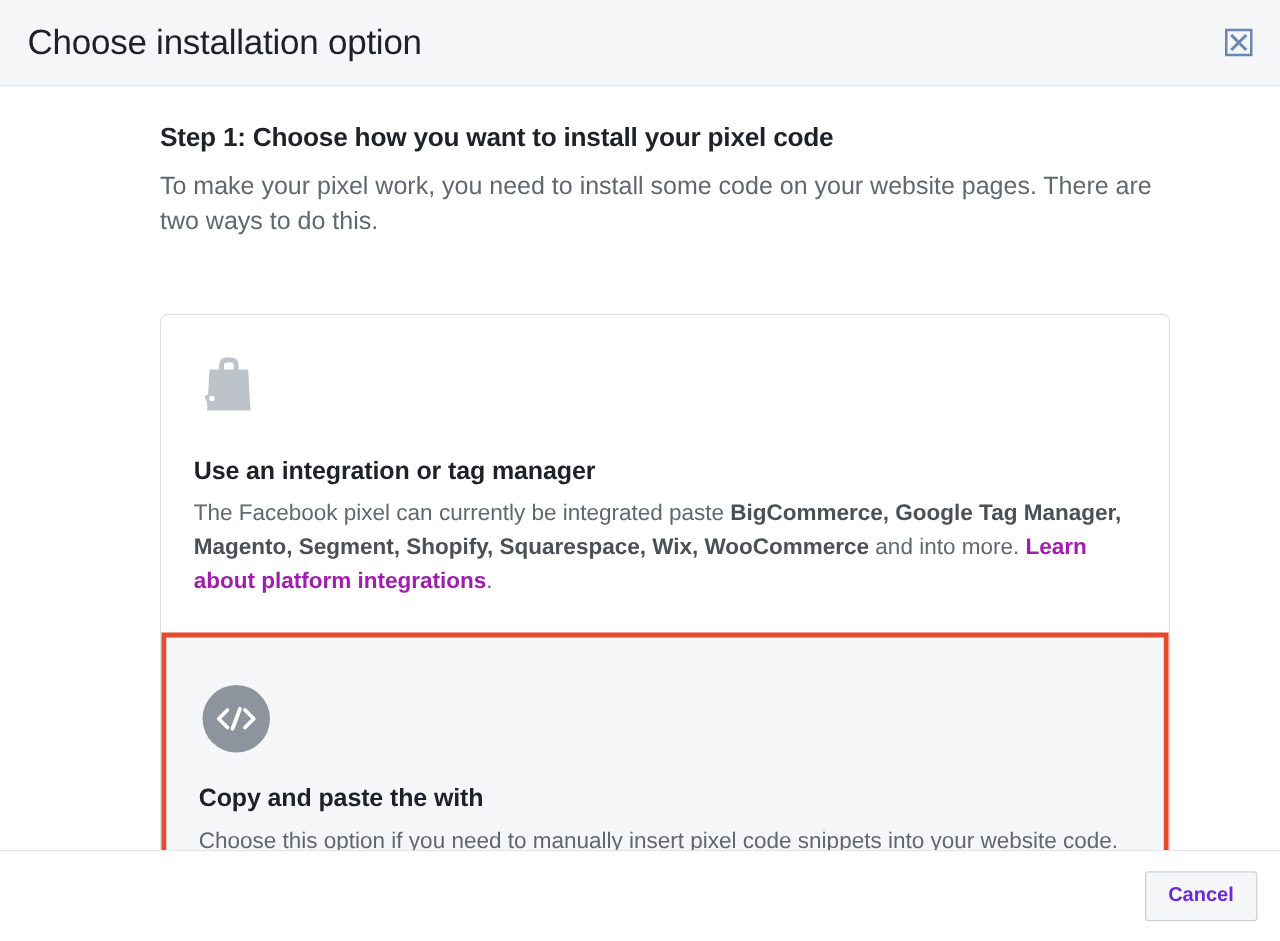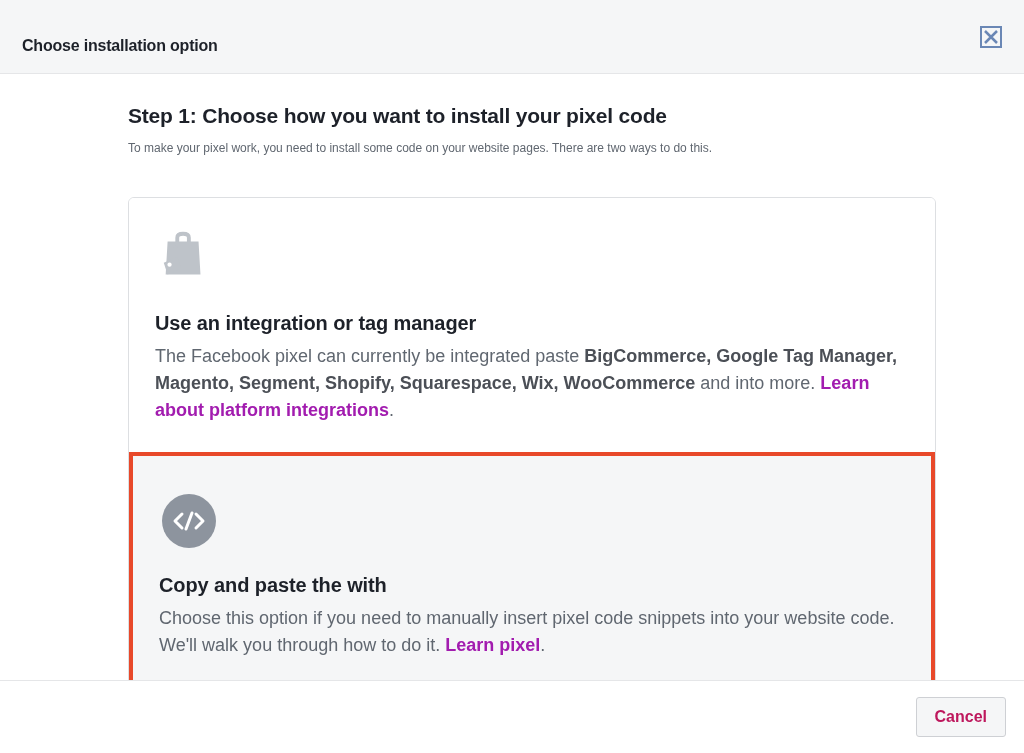--- a/index.html
+++ b/index.html
@@ -17,25 +17,24 @@
     }
     .modal-header {
       display: flex;
       justify-content: space-between;
       align-items: center;
       padding: 18px 22px 18px 22px;
       border-bottom: 1px solid #e5e6e8;
       background: #f5f6f7;
     }
     .modal-title {
-      font-size: 16px;
-      font-weight: 700;
+      font-size: 28px;
+      font-weight: 400;
       color: #1d2129;
       letter-spacing: -0.2px;
-      margin-top: 19px;
     }
     .close-btn {
       width: 22px;
       height: 22px;
       cursor: pointer;
       color: #6a87b5;
       border: 2px solid #6a87b5;
       display: flex;
       align-items: center;
       justify-content: center;
@@ -47,24 +46,24 @@
       padding: 30px 88px 20px 128px;
     }
     .step-heading {
       font-size: 21px;
       font-weight: 700;
       color: #1d2129;
       margin-bottom: 12px;
       letter-spacing: -0.2px;
     }
     .step-description {
-      font-size: 12px;
+      font-size: 20px;
       color: #606770;
       line-height: 1.4;
-      margin-bottom: 40px;
+      margin-bottom: 60px;
     }
     .options-container {
       border: 1px solid #dddfe2;
       border-radius: 6px;
       overflow: hidden;
     }
     .option-card {
       display: flex;
       padding: 28px 30px 28px 26px;
       gap: 26px;
@@ -120,21 +119,21 @@
       justify-content: flex-end;
       background: #ffffff;
     }
     .cancel-btn {
       background: #f5f6f7;
       border: 1px solid #ced0d4;
       border-radius: 3px;
       padding: 10px 18px;
       font-size: 16px;
       font-weight: 700;
-      color: #be185d;
+      color: #6d28d9;
       cursor: pointer;
       font-family: inherit;
     }
     .shopping-icon svg {
       width: 58px;
       height: 58px;
     }
     .code-icon-circle {
       width: 54px;
       height: 54px;

